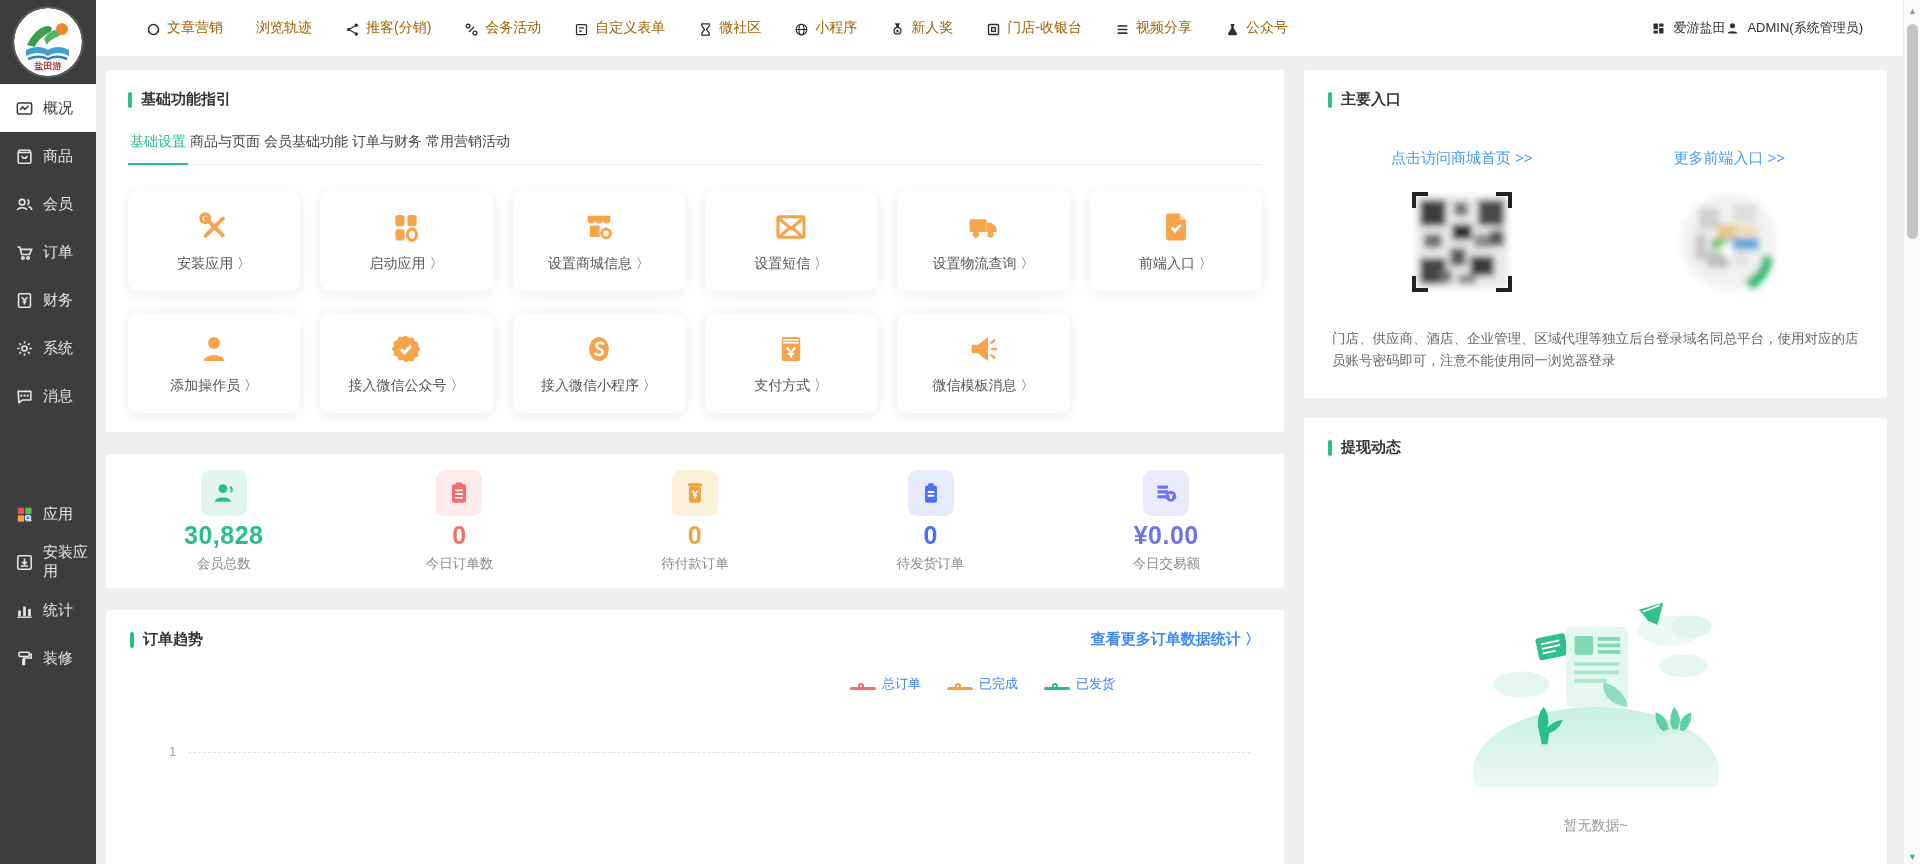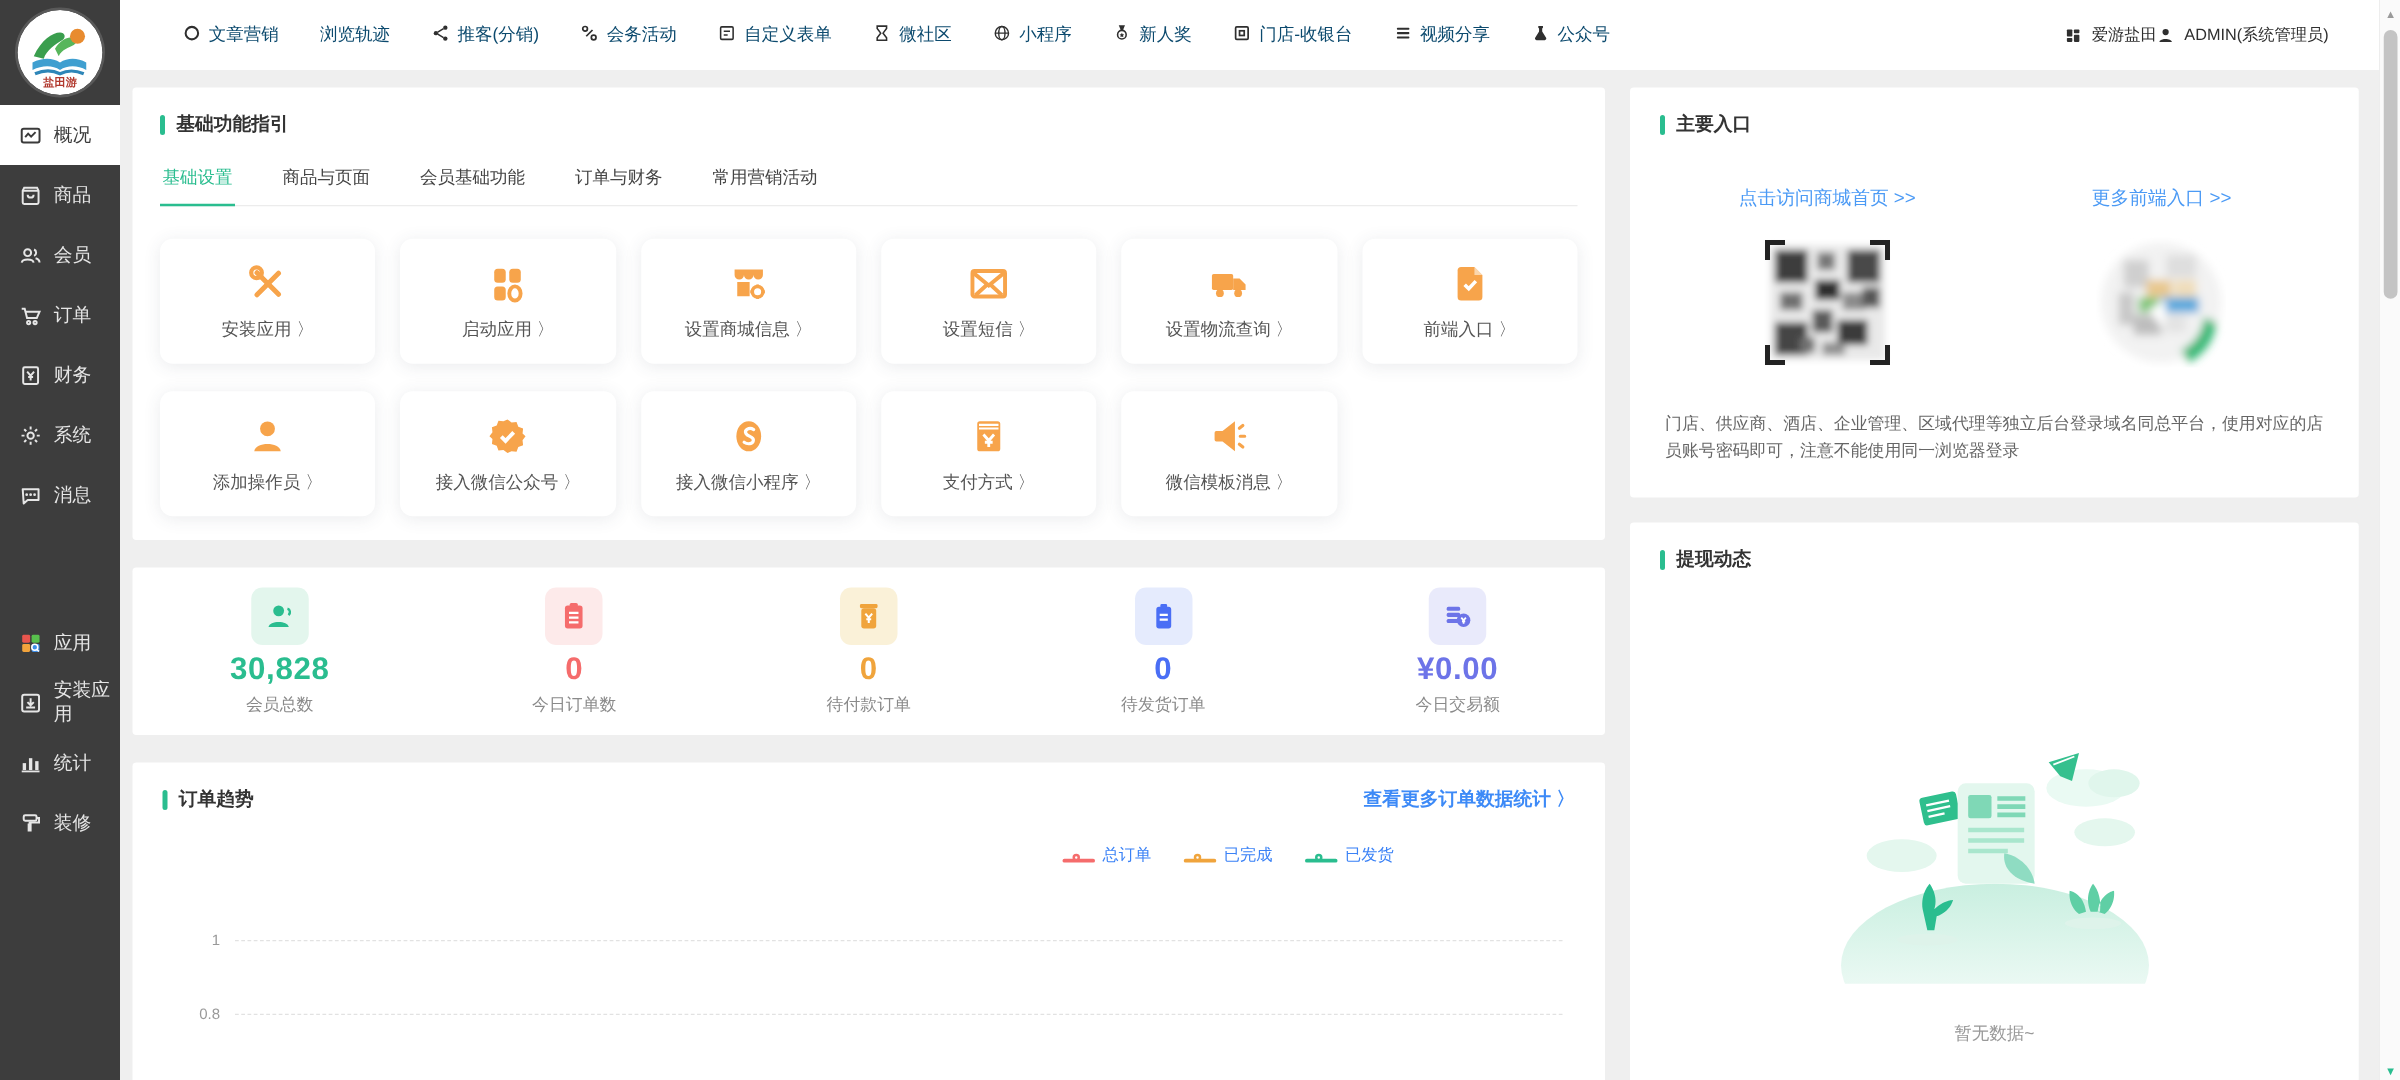--- a/index.html
+++ b/index.html
@@ -14,21 +14,21 @@
     color:#e6e6e6; font-size:15px; cursor:pointer; }
   .side-item .icn { width:19px; height:19px; flex:0 0 19px; }
   .side-item.active { background:#fff; color:#3b3b3b; }
   .side-gap { height:70px; }
   .icn svg { width:100%; height:100%; display:block; }
 
   
   .topbar { position:fixed; left:96px; right:17px; top:0; height:56px; background:#fff; z-index:20;
     display:flex; align-items:center; }
   .topnav { display:flex; align-items:center; gap:33px; padding-left:50px; }
-  .nav-item { display:flex; align-items:flex-start; gap:6px; font-size:14px; color:#0c4a6e; cursor:pointer; white-space:nowrap; }
+  .nav-item { display:flex; align-items:flex-end; gap:6px; font-size:14px; color:#a16207; cursor:pointer; white-space:nowrap; }
   .nav-item .icn { width:15px; height:15px; color:#2f2f2f; }
   .topbar-right { margin-left:auto; display:flex; align-items:center; padding-right:40px; }
   .tb-right-item { display:flex; align-items:center; gap:7px; font-size:13px; color:#2f2f2f; cursor:pointer; }
   .tb-right-item .icn { width:15px; height:15px; }
 
   
   .scrollbar { position:fixed; right:0; top:0; width:17px; height:864px; background:#fafafa;
     border-left:1px solid #ededed; z-index:40; }
   .sb-up { position:absolute; top:6px; left:0; width:17px; text-align:center; font-size:9px; color:#9a9a9a; cursor:pointer; }
   .sb-thumb { position:absolute; top:24px; left:3px; width:11px; height:215px; background:#c4c4c4; border-radius:6px; cursor:pointer; }
@@ -39,21 +39,21 @@
     display:flex; gap:20px; overflow:hidden; }
   .col-main { width:1178px; flex:0 0 1178px; }
   .col-side { flex:1; min-width:0; }
   .panel { background:#fff; border-radius:3px; }
 
   .panel-title { display:flex; align-items:center; gap:9px; font-size:15px; font-weight:bold; color:#333; }
   .title-bar { width:4px; height:16px; border-radius:2px; background:#2abd8f; }
 
   
   .guide { padding:20px 22px 26px; height:362px; }
-  .tabs { display:flex; gap:36px; margin-top:16px; border-bottom:1px solid #ececec; }
+  .tabs { display:flex; margin-top:16px; border-bottom:1px solid #ececec; }
   .tab { font-size:14px; color:#444; padding:8px 2px 12px; cursor:pointer; border-bottom:2px solid transparent; margin-bottom:-1px; }
   .tab.active { color:#2abd8f; border-bottom-color:#2abd8f; }
   .cards { margin-top:26px; display:grid; grid-template-columns:repeat(6,1fr); gap:22px 20px; }
   .g-card { height:100px; border-radius:10px; background:#fff; box-shadow:0 2px 14px rgba(60,70,90,.10);
     display:flex; flex-direction:column; align-items:center; justify-content:center; gap:11px; cursor:pointer; }
   .g-card .icn { width:34px; height:34px; color:#f7a44b; }
   .g-label { font-size:14px; color:#555; }
 
   
   .stats { margin-top:22px; height:134px; display:flex; align-items:center; }
@@ -574,24 +574,20 @@
      <span class="lg-marker" style="color:#2abd8f">
               <span class="lg-line"></span>
               <span class="lg-dot"></span>
             </span>
      <span>已发货</span>
    </div>
         </div>
       <div class="chart-area" id="chart-area">
           <div class="grid-row" style="top:34px">
      <span class="ytick">1</span>
-            <span class="gline"></span>
-   </div>
-          <div class="grid-row" style="top:93px">
-     <span class="ytick">0.8</span>
             <span class="gline"></span>
    </div>
           <div class="grid-row" style="top:152px">
      <span class="ytick">0.6</span>
    </div>
         </div>
     </div>
   </div>
 
   <div class="col-side">

